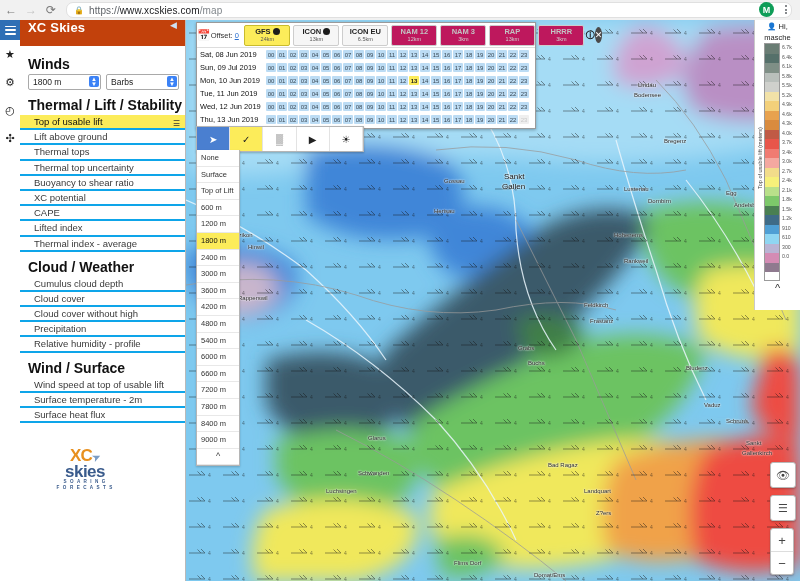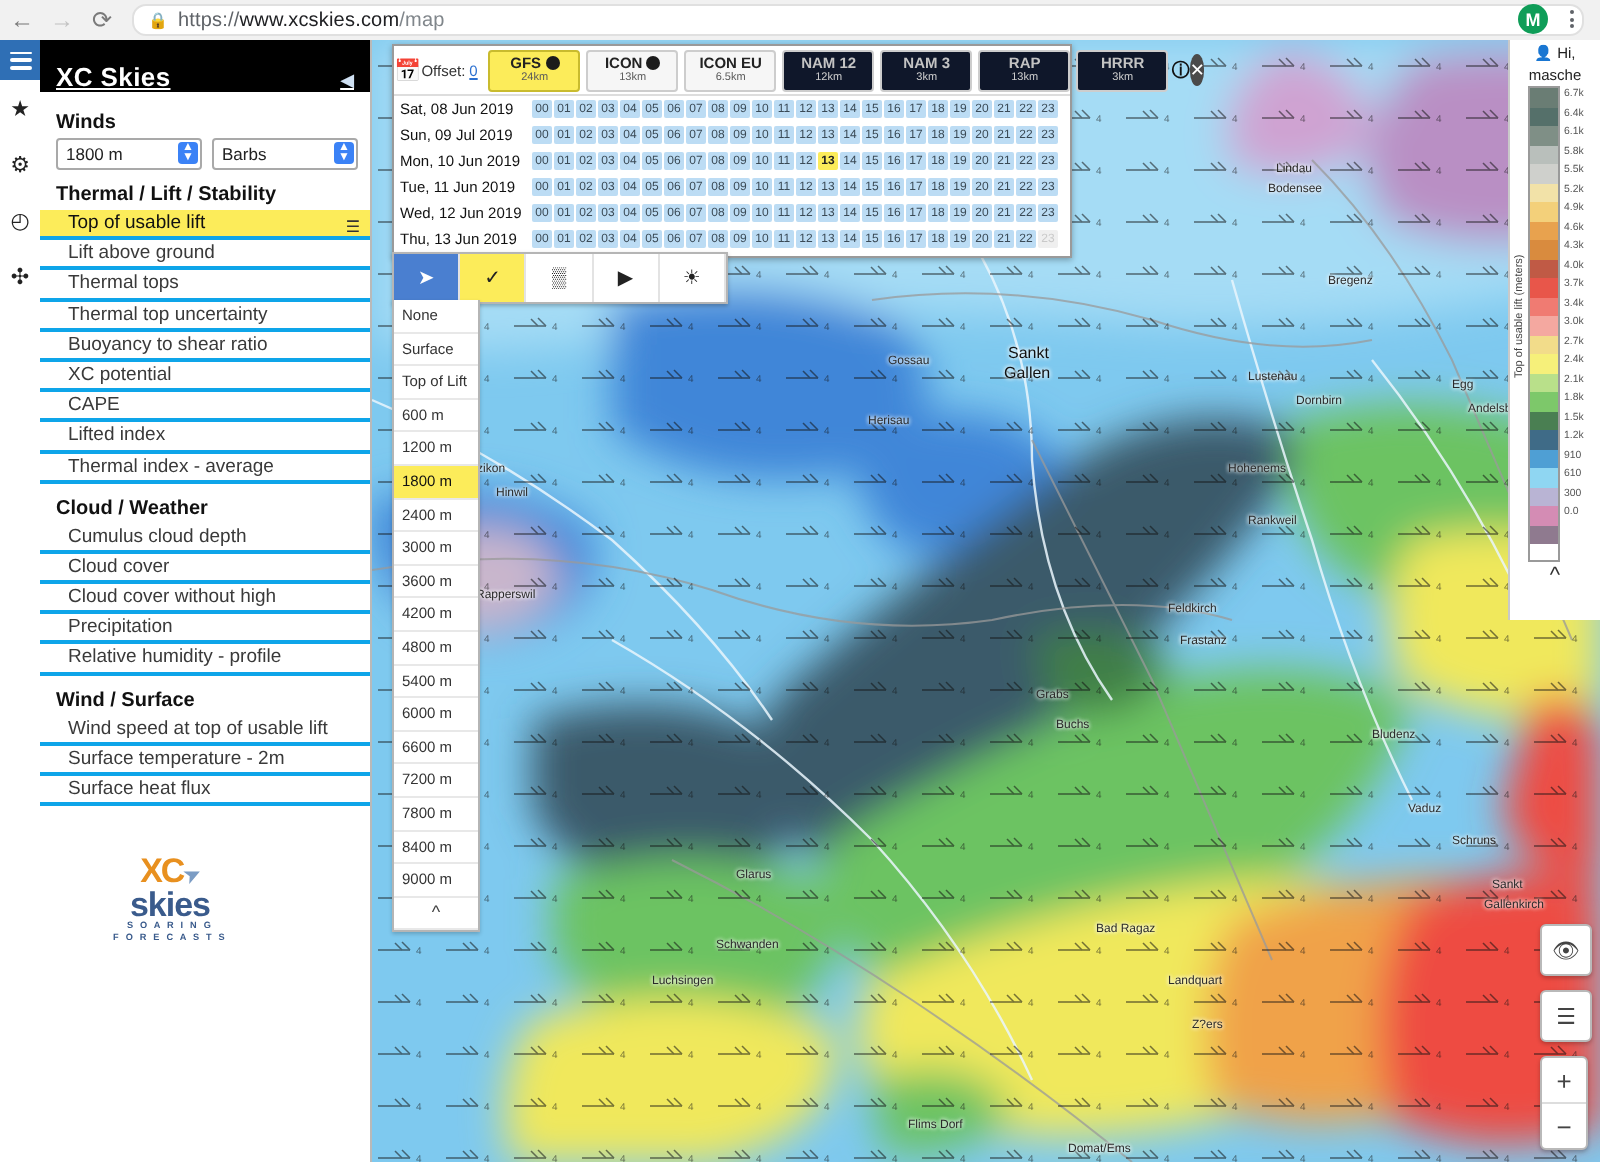--- a/index.html
+++ b/index.html
@@ -26,26 +26,26 @@
   .rail-top{width:20px;height:20px;background:#2f6fb5;display:flex;align-items:center;
       justify-content:center;}
   .burger{width:11px;height:9px;display:flex;flex-direction:column;justify-content:space-between;}
   .burger i{display:block;height:1.6px;background:#fff;border-radius:1px;}
   .rail-ic{width:20px;height:28px;display:flex;align-items:center;justify-content:center;
       color:#222;font-size:11px;}
 
   
   .sidebar{position:absolute;left:20px;top:20px;width:165px;height:561px;background:#fff;
       border-right:1px solid #b9b9b9;overflow:hidden;}
-  .side-head{height:26px;background:#000000;color:#fff;display:flex;align-items:flex-end;
-      padding:0 8px;justify-content:space-between;text-decoration:underline;}
+  .side-head{height:26px;background:#c2410c;color:#fff;display:flex;align-items:flex-start;
+      padding:0 8px;justify-content:space-between;}
   .side-title{font-size:13px;font-weight:bold;letter-spacing:.2px;}
   .collapse{font-size:9px;color:#cfe0f2;}
   .side-body{padding:6px 0 0 0;}
-  .grp{font-size:10px;font-weight:bold;color:#111;margin:7px 0 2px 8px;}
+  .grp{font-size:14px;font-weight:bold;color:#111;margin:7px 0 2px 8px;}
   .grp.first{margin-top:4px;}
   .selrow{display:flex;gap:5px;margin:0 6px 4px 8px;}
   .sel{flex:1;height:14px;border:1px solid #a9a9a9;border-radius:2px;background:#fff;
       display:flex;align-items:center;position:relative;padding-left:4px;font-size:8.5px;color:#222;}
   .sel .arrows{position:absolute;right:1px;top:1px;width:10px;height:11px;background:#3b82f6;
       border-radius:2px;color:#fff;font-size:6px;display:flex;flex-direction:column;
       align-items:center;justify-content:center;line-height:5px;}
   .item{height:13.2px;line-height:13.2px;font-size:9.5px;color:#3a3a3a;padding-left:14px;
       border-bottom:2px solid #0ea5e9;position:relative;}
   .item.sel-item{background:#fcec5a;color:#111;}
@@ -64,21 +64,21 @@
   
   .panel{position:absolute;left:196px;top:22px;width:338px;background:#fff;
       border:1px solid #9a9a9a;box-shadow:0 1px 3px rgba(0,0,0,.3);}
   .models{display:flex;align-items:stretch;height:24px;border-bottom:1px solid #ddd;}
   .cal{width:26px;display:flex;align-items:center;justify-content:center;font-size:11px;color:#333;}
   .offset{font-size:7.5px;color:#333;display:flex;align-items:center;padding-right:4px;white-space:nowrap;}
   .offset a{color:#2a6fd0;text-decoration:underline;margin-left:2px;}
   .mbtn{width:44px;border:1px solid #cdcdcd;border-radius:2px;margin:1.5px 1.5px;background:#f6f6f6;
       display:flex;flex-direction:column;align-items:center;justify-content:center;}
   .mbtn.active{background:#fcec5a;border-color:#c9bb2e;}
-  .mbtn.dis{color:#c3c3c3;background:#0f172a;}
+  .mbtn.dis{color:#c3c3c3;background:#be185d;}
   .mbtn .nm{font-size:7.5px;font-weight:bold;color:#222;display:flex;align-items:center;gap:2px;line-height:9px;}
   .mbtn.dis .nm{color:#c3c3c3;}
   .mbtn .res{font-size:5.5px;color:#5a5a5a;line-height:7px;}
   .mbtn.dis .res{color:#cfcfcf;}
   .globe{width:7px;height:7px;border-radius:50%;background:#1b1b1b;display:inline-block;}
   .mbtn.active .globe{background:#1b1b1b;}
   .infoi{width:16px;display:flex;align-items:center;justify-content:center;font-size:9px;
       font-weight:bold;color:#111;}
   .closebtn{width:16px;height:16px;border-radius:50%;background:#4a4a4a;color:#fff;
       font-size:9px;display:flex;align-items:center;justify-content:center;margin:4px 4px 0 0;}

